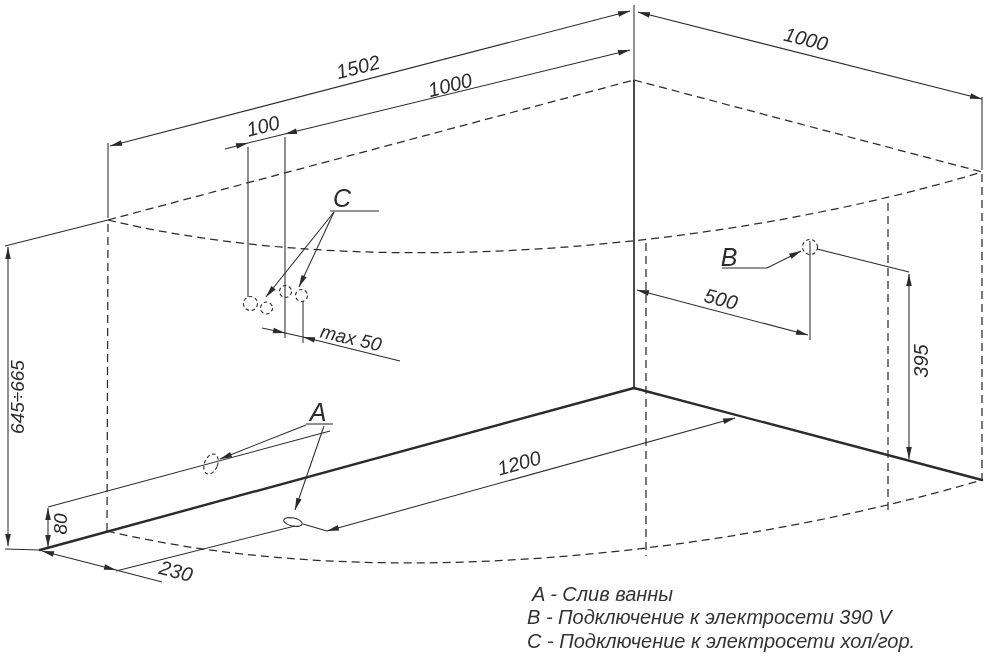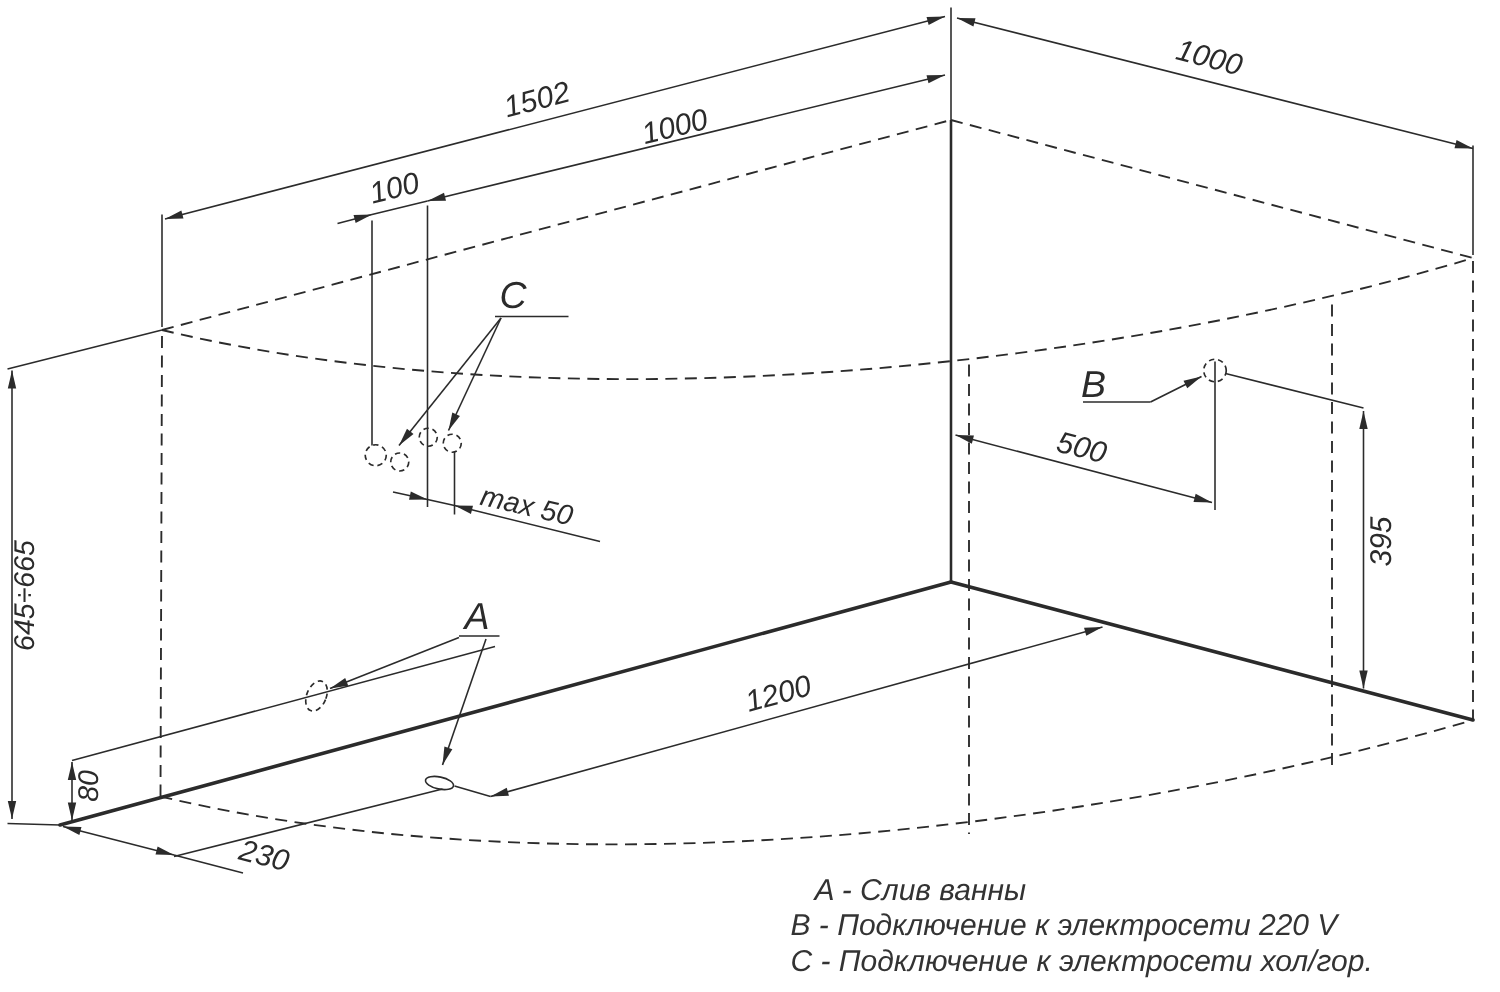--- a/index.html
+++ b/index.html
@@ -23,21 +23,21 @@
   .r-m145{transform:translate(-50%,-50%) rotate(-14.5deg);}
   .r-m155{transform:translate(-50%,-50%) rotate(-15.5deg);}
   .r-p145{transform:translate(-50%,-50%) rotate(14.5deg);}
   .r-p13{transform:translate(-50%,-50%) rotate(13deg);}
   .r-v{transform:translate(-50%,-50%) rotate(-90deg);}
   #legend{
     position:absolute;left:527px;top:583px;font-style:italic;font-size:20px;
     line-height:23.4px;color:#333333;
   }
   #legend .lg-line{white-space:nowrap;}
-  #legend .lg-line:first-child{margin-left:16px;}
+  #legend .lg-line:first-child{margin-left:5px;}
 </style>
 </head>
 <body>
 
 <div id="stage">
 
   <svg width="1000" height="661" viewBox="0 0 1000 661">
     <defs>
       <marker id="ar" markerUnits="userSpaceOnUse" markerWidth="13" markerHeight="8" viewBox="0 0 13 8" refX="12.5" refY="4" orient="auto-start-reverse">
         <path d="M0.5,1.2 L12.5,4 L0.5,6.8 Z" fill="#2b2b2b"></path>
@@ -152,17 +152,17 @@
   <div class="txt r-p145" style="left:176px;top:571px;">230</div>
   <div class="txt small r-v" style="left:60px;top:524px;">80</div>
   <div class="txt small r-v" style="left:17px;top:397px;">645÷665</div>
 
   <div class="txt label" style="left:318px;top:412px;">A</div>
   <div class="txt label" style="left:729px;top:257px;">B</div>
   <div class="txt label" style="left:342px;top:198px;">C</div>
 
   <div id="legend">
     <div class="lg-line">A - Слив ванны</div>
-    <div class="lg-line">B - Подключение к электросети 220 V</div>
+    <div class="lg-line">B - Подключение к электросети 390 V</div>
     <div class="lg-line">C - Подключение к электросети хол/гор.</div>
   </div>
 
 </div>
 
 </body></html>

